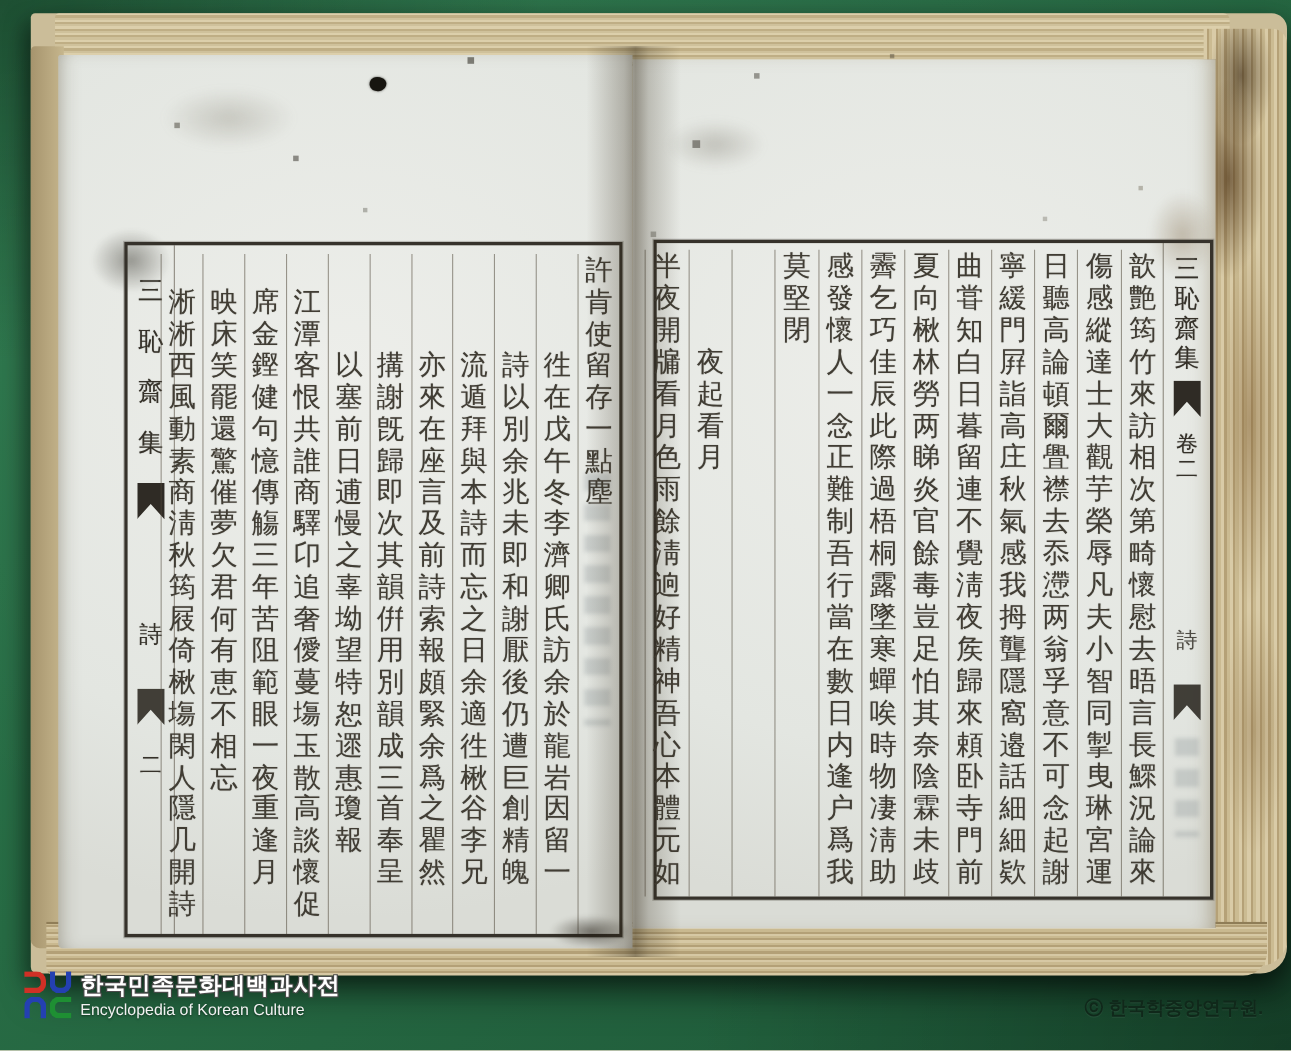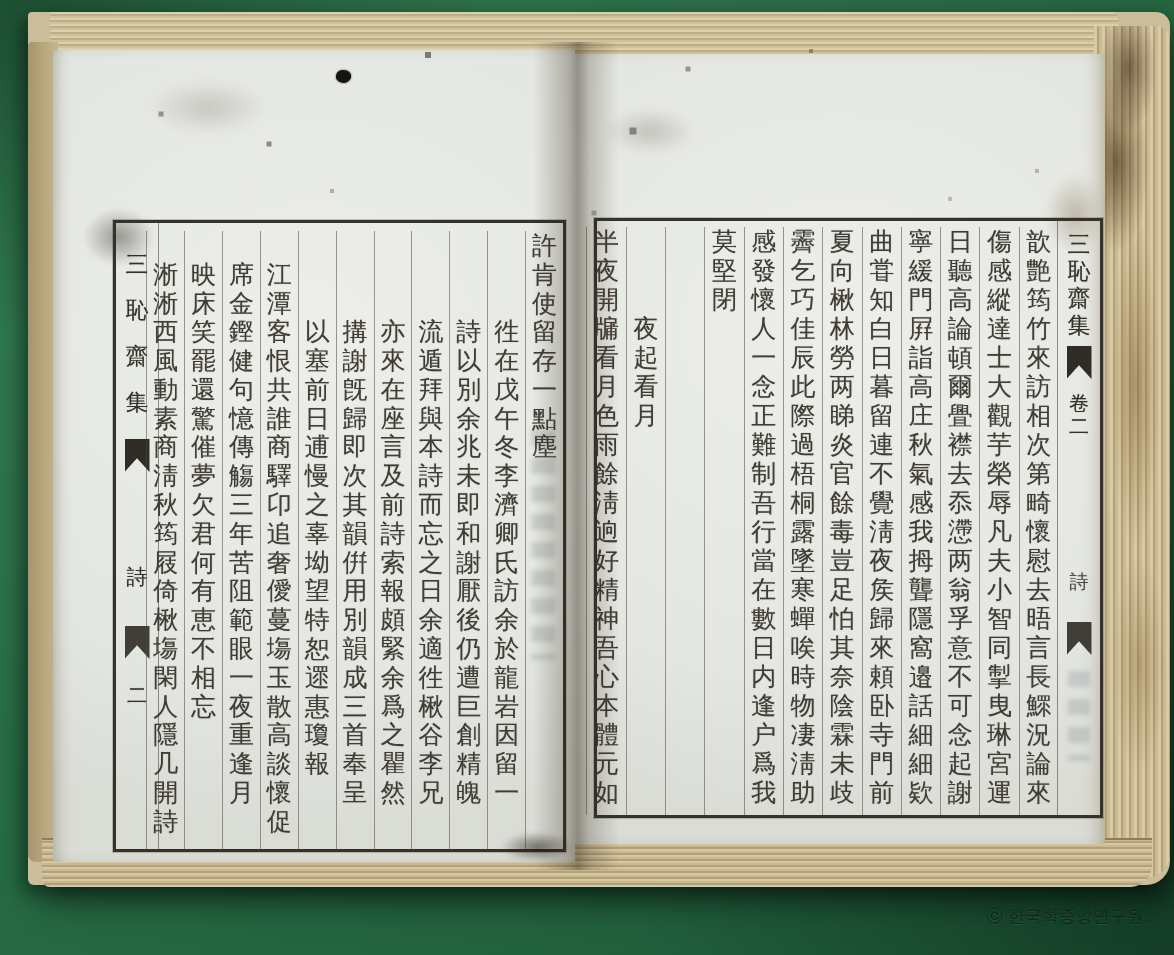--- a/index.html
+++ b/index.html
@@ -99,21 +99,21 @@
   .logo span{display:block;box-sizing:border-box;}
   .lg-tl{border:5px solid #d03026;border-left:0;border-radius:0 9px 9px 0;}
   .lg-tr{border:5px solid #2440b2;border-top:0;border-radius:0 0 9px 9px;}
   .lg-bl{border:5px solid #2440b2;border-bottom:0;border-radius:9px 9px 0 0;}
   .lg-br{border:5px solid #1e8f33;border-right:0;border-radius:9px 0 0 9px;}
   .wm-kr{font-size:21px;font-weight:bold;color:#ffffff;letter-spacing:.5px;
     text-shadow:-1px -1px 0 #4a4a4a,1px -1px 0 #4a4a4a,-1px 1px 0 #4a4a4a,1px 1px 0 #4a4a4a;}
   .wm-en{font-size:14.5px;color:#f2f2f2;margin-top:1px;
     text-shadow:0 1px 2px rgba(0,0,0,.55);}
   .copyright{position:absolute;left:986px;top:905px;font-size:17px;color:#10281a;
-    font-family:"Liberation Sans", sans-serif;text-shadow:0 1px 1px rgba(255,255,255,.08);}
+    font-family:"Liberation Sans", sans-serif;text-shadow:0 1px 1px rgba(255,255,255,.08);font-weight:bold;}
 </style>
 </head>
 <body>
 
 <div class="scene">
   <div class="book">
     <div class="edge-top"></div>
     <div class="edge-right"></div>
     <div class="edge-left"></div>
     <div class="edge-bottom"></div>
@@ -633,15 +633,27 @@
       </div>
     </div>
 
     <div class="gutter"></div>
 
     <div class="stain" style="left:308px;top:58px;width:15px;height:13px;background:#171510;border-radius:55% 45% 60% 50%;transform:rotate(15deg);box-shadow:0 0 2px rgba(23,21,16,.8);"></div>
     <div class="stain" style="left:472px;top:820px;width:74px;height:30px;background:radial-gradient(closest-side,rgba(28,22,13,.55),transparent);filter:blur(2px);"></div>
     <div class="specks"></div>
   </div>
 
+  <div class="watermark">
+    <div class="logo">
+      <span class="lg-tl"></span>
+      <span class="lg-tr"></span>
+      <span class="lg-bl"></span>
+      <span class="lg-br"></span>
+    </div>
+    <div class="wm-text">
+      <div class="wm-kr">한국민족문화대백과사전</div>
+      <div class="wm-en">Encyclopedia of Korean Culture</div>
+    </div>
+  </div>
 
   <div class="copyright">ⓒ 한국학중앙연구원.</div>
 </div>
 
 </body></html>

